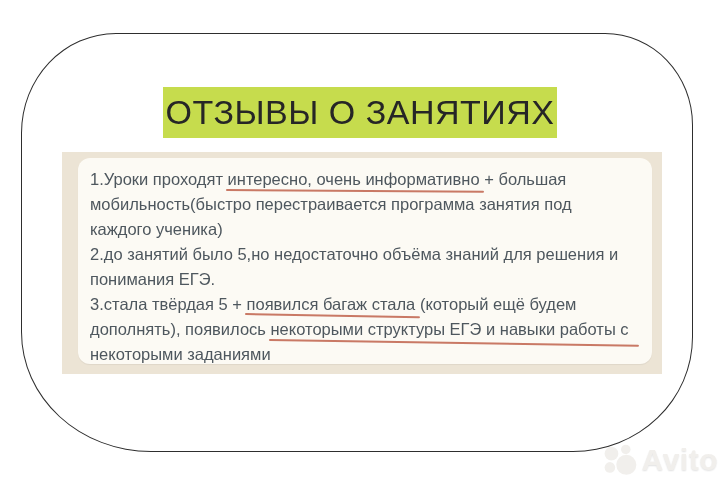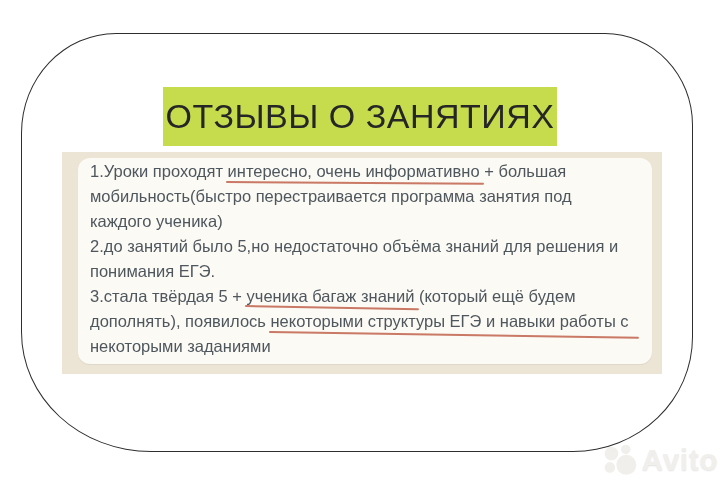--- a/index.html
+++ b/index.html
@@ -28,21 +28,21 @@
     border-radius: 95px 88px 120px 130px / 100px 92px 115px 120px;
     box-sizing: border-box;
     background: transparent;
   }
   
   .title-highlight {
     position: absolute;
     left: 163px;
     top: 87px;
     width: 394px;
-    height: 59px;
+    height: 51px;
     background: var(--highlight, #c6dc4d);
     display: flex;
     align-items: center;
     justify-content: center;
   }
   .title-highlight span {
     font-size: 34px;
     font-weight: 500;
     letter-spacing: 0.5px;
     color: var(--title_text, #262626);
@@ -60,21 +60,21 @@
   .bubble {
     position: absolute;
     left: 16px;
     top: 6px;
     width: 574px;
     height: 206px;
     background: var(--bubble, #fcfaf4);
     border-radius: 12px;
     box-shadow: 0 1px 1px rgba(0,0,0,0.06);
     box-sizing: border-box;
-    padding: 1px 12px;
+    padding: 9px 12px;
   }
   .bubble-text {
     margin: 0;
     font-size: 16.5px;
     line-height: 25px;
     color: var(--chat_text, #4e575e);
     white-space: pre-wrap;
   }
   .redline {
     position: relative;
@@ -126,21 +126,21 @@
     <span>ОТЗЫВЫ О ЗАНЯТИЯХ</span>
   </div>
 
   <div class="chat-strip">
     <div class="bubble">
       <p class="bubble-text"><span>1.Уроки проходят </span><span class="redline r1">интересно, очень информативно</span><span> + большая
 мобильность(быстро перестраивается программа занятия под
 каждого ученика)
 2.до занятий было 5,но недостаточно объёма знаний для решения и
 понимания ЕГЭ.
-3.стала твёрдая 5 + </span><span class="redline r2">ученика багаж знаний</span><span> (который ещё будем
+3.стала твёрдая 5 + </span><span class="redline r2">появился багаж стала</span><span> (который ещё будем
 дополнять), появилось </span><span class="redline r3">некоторыми структуры ЕГЭ и навыки работы с</span><span>
 некоторыми заданиями</span></p>
     </div>
   </div>
 
   <div class="watermark">
     <svg width="36" height="32" viewBox="0 0 34 30">
       <circle cx="8" cy="9" r="6.5" fill="#f1efec"></circle>
       <circle cx="21.5" cy="5" r="4.5" fill="#f1efec"></circle>
       <circle cx="6.5" cy="22" r="5" fill="#f1efec"></circle>

